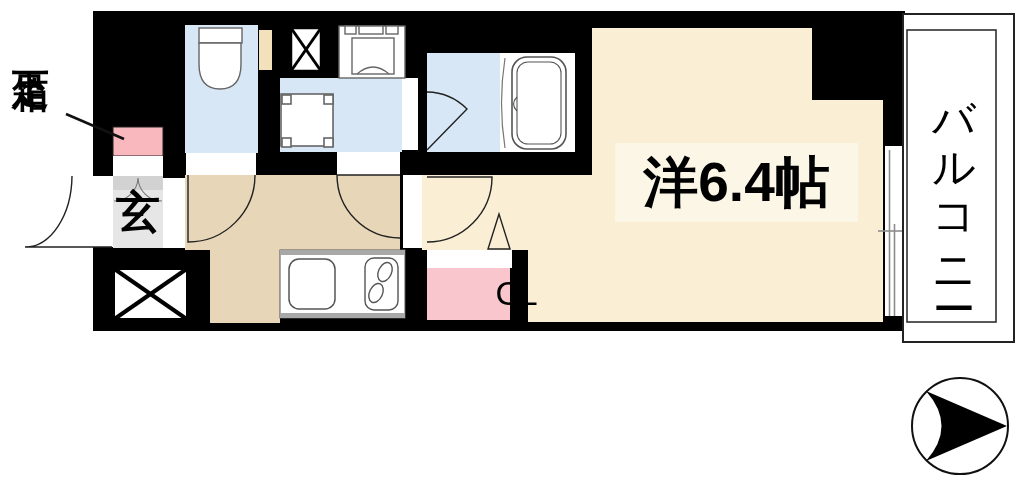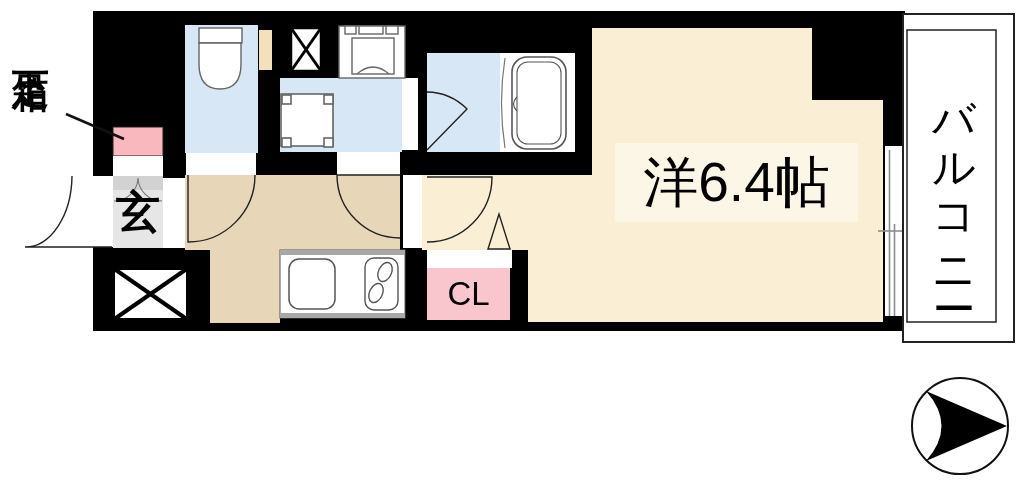--- a/index.html
+++ b/index.html
@@ -5,22 +5,22 @@
   html,body{margin:0;padding:0;background:#ffffff;}
   .stage{
     position:relative;width:1022px;height:485px;background:#ffffff;overflow:hidden;
     font-family:"Liberation Sans","DejaVu Sans",sans-serif;color:#000;
   }
   .stage svg{position:absolute;left:0;top:0;}
   .label{position:absolute;display:flex;align-items:center;justify-content:center;}
   .v-text{writing-mode:vertical-rl;text-orientation:mixed;}
   .shoe-label{left:12px;top:42px;font-size:37px;font-weight:bold;letter-spacing:3px;line-height:1;}
   .genkan-label{left:113px;top:176px;width:50px;height:72px;font-size:44px;font-weight:bold;}
-  .cl-label{left:427px;top:268px;width:83px;height:52px;font-size:33px;}
-  .room-label{left:615px;top:143px;width:243px;height:79px;font-size:55px;background:#FCF6E6;}
+  .cl-label{left:427px;top:268px;width:83px;height:52px;font-size:33px;padding-left:48px;}
+  .room-label{left:615px;top:143px;width:243px;height:79px;font-size:55px;background:#FCF6E6;font-weight:bold;}
   .balcony-label{left:933px;top:50px;height:262px;font-size:43px;letter-spacing:5px;line-height:1;}
 </style>
 </head>
 <body>
 
 <div class="stage">
 
 <svg width="1022" height="485" viewBox="0 0 1022 485">
 
   <rect x="93" y="11" width="812" height="320" fill="#000000"></rect>

